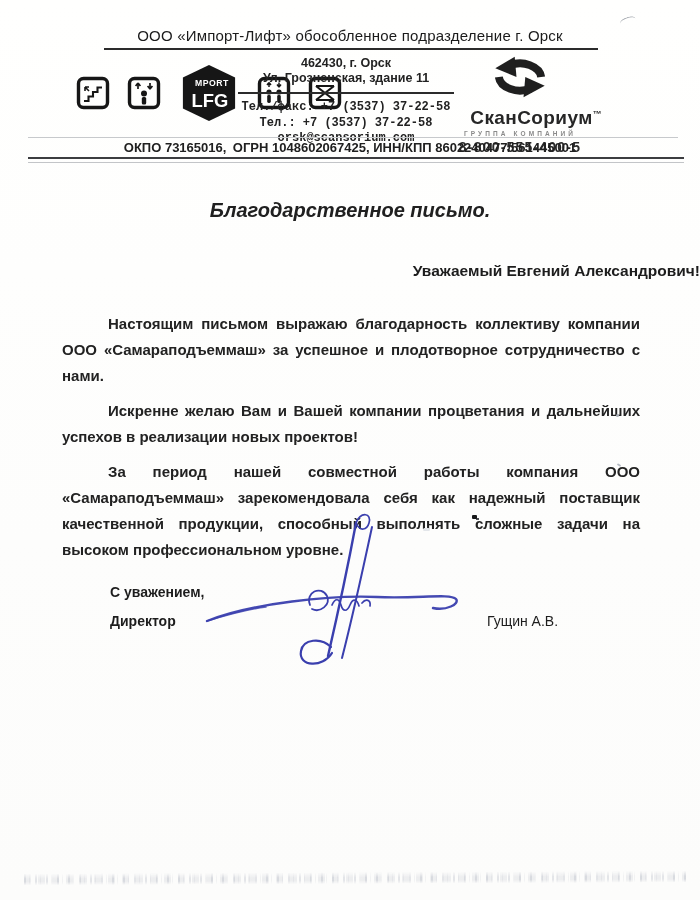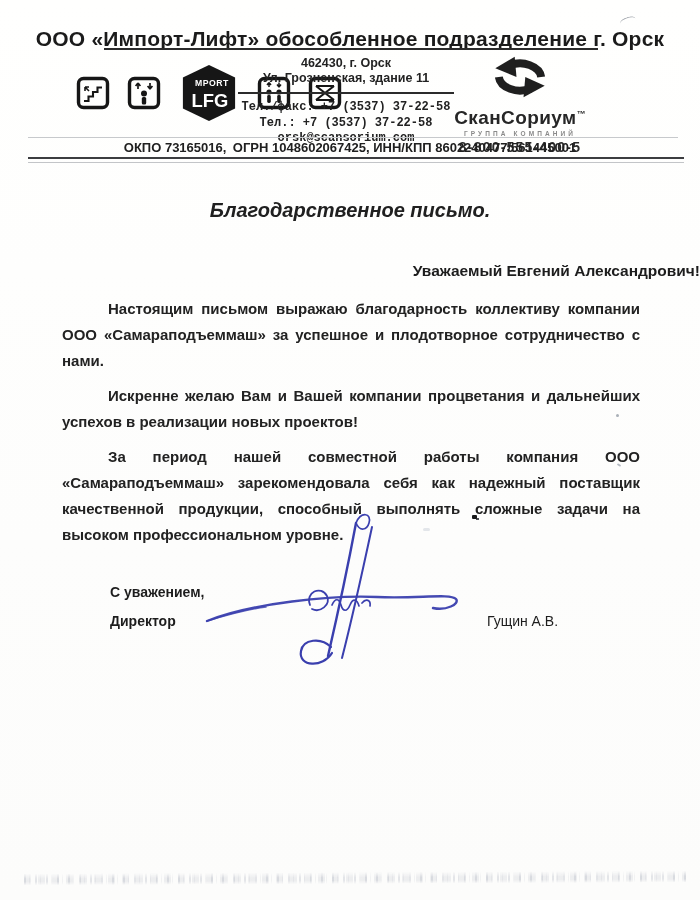--- a/index.html
+++ b/index.html
@@ -1,39 +1,39 @@
 <!DOCTYPE html>
 <html><head>
 <meta charset="utf-8">
 <style>
   html,body{margin:0;padding:0;background:#ffffff;}
   .page{position:relative;width:700px;height:900px;background:linear-gradient(180deg,#fffffe 0%,#fdfdfc 60%,#fcfcfb 100%);
         font-family:"Liberation Sans",sans-serif;color:#1e1e1e;overflow:hidden;}
   .abs{position:absolute;}
   
-  .org-line{top:27px;left:0;right:0;text-align:center;font-weight:700;font-size:21px;letter-spacing:.2px;color:#1b1b1b;}
+  .org-line{top:27px;left:0;right:0;text-align:center;font-weight:400;font-size:15px;letter-spacing:.2px;color:#1b1b1b;}
   .org-underline{top:48px;left:104px;width:494px;height:2px;background:#2b2b2b;}
   .left-logo{left:76px;top:64px;display:flex;align-items:center;gap:17px;}
   .left-logo svg{display:block;}
   .addr-block{left:228px;top:56px;width:236px;text-align:center;font-weight:700;font-size:12.5px;line-height:15px;color:#222;}
   .addr-rule{height:2px;background:#2b2b2b;margin:6px 10px 6px;}
   .phone-lines{font-size:12px;line-height:15.5px;font-family:Liberation Mono, monospace;}
   .right-logo{left:438px;top:54px;width:164px;text-align:center;}
-  .brand{font-size:19px;font-weight:600;letter-spacing:.4px;color:#262626;margin-top:3px;}
+  .brand{font-size:19px;font-weight:600;letter-spacing:.4px;color:#262626;margin-top:3px;text-align:right;}
   .brand sup{font-size:9px;}
   .tagline{font-size:6.5px;letter-spacing:3.1px;color:#8a8a8a;margin-top:1px;font-weight:700;}
   .hotline{font-size:14px;font-weight:700;letter-spacing:1.2px;color:#2a2a2a;margin-top:2px;}
   .rule-thin-top{top:137px;left:28px;width:650px;height:1px;background:#c7c9cc;}
   .registry{top:140px;left:0;right:0;text-align:center;font-weight:700;font-size:13px;color:#202020;}
   .rule-dark{top:157px;left:28px;width:656px;height:2px;background:#3c3d40;}
   .rule-thin-bot{top:162px;left:28px;width:656px;height:1px;background:#c3c5c8;}
   
   .letter-title{top:199px;left:0;right:0;text-align:center;font-style:italic;font-weight:600;font-size:20px;color:#202020;}
   .salutation{top:262px;left:0;right:0;text-align:right;font-weight:700;font-size:15.5px;color:#1d1d1d;}
-  .bodytext{top:296px;left:62px;width:578px;font-size:15px;font-weight:700;line-height:26px;text-align:justify;color:#222;}
+  .bodytext{top:311px;left:62px;width:578px;font-size:15px;font-weight:700;line-height:26px;text-align:justify;color:#222;}
   .bodytext p{margin:0 0 9px 0;text-indent:46px;}
   
   .closing{left:110px;top:584px;font-size:14px;font-weight:700;color:#1d1d1d;}
   .signer-title{left:110px;top:613px;font-size:14px;font-weight:700;color:#1d1d1d;}
   .signer-name{left:487px;top:613px;font-size:14px;font-weight:400;color:#1d1d1d;}
   .signature{left:182px;top:508px;width:292px;height:162px;}
   
   .squiggle-top{left:620px;top:17px;width:16px;height:7px;border-top:1.5px solid #a9adb3;border-radius:60% 60% 0 0;transform:rotate(-18deg);}
   .speck1{left:472px;top:515px;width:5px;height:4px;background:#17181a;border-radius:1px;
           box-shadow:3px 2px 0 -1px #4c4e52,-4px -1px 0 -2px #8e9196;}

